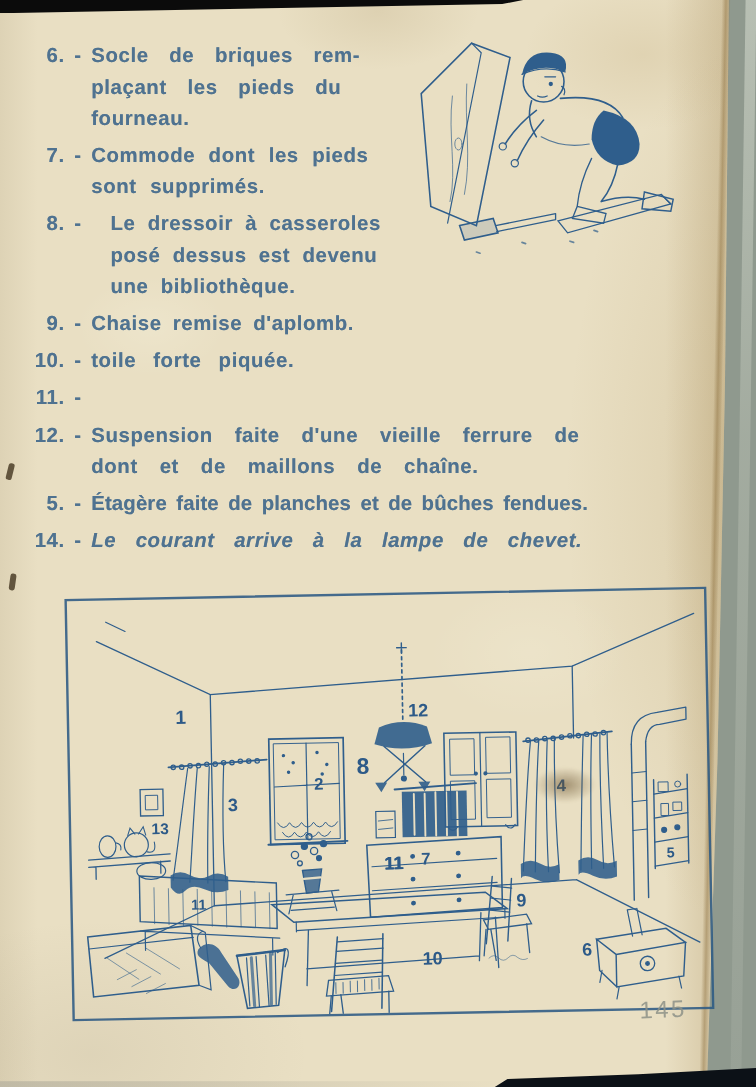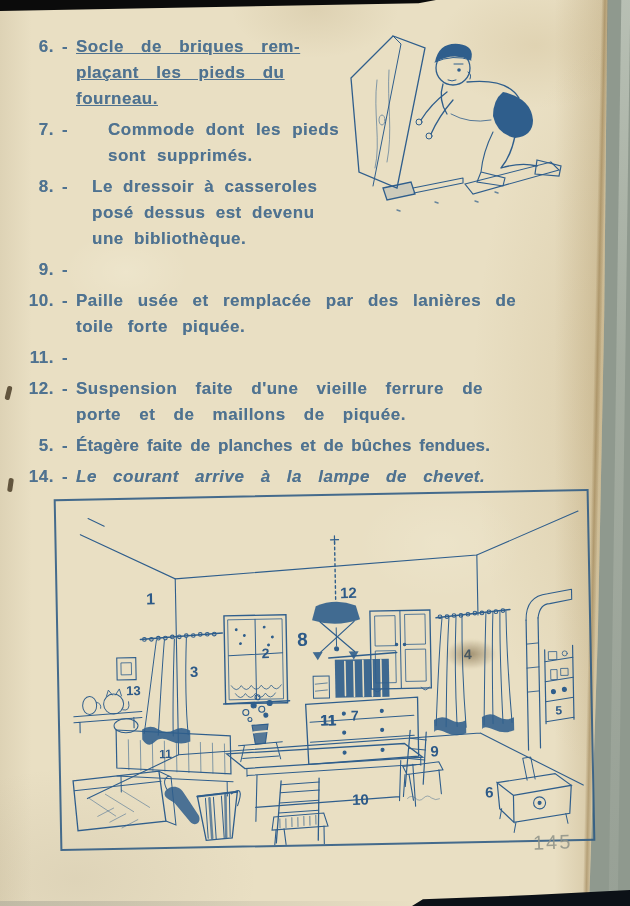--- a/index.html
+++ b/index.html
@@ -53,24 +53,24 @@
     position:absolute;left:10px;top:34px;width:585px;
     color:#3a648a;font-size:17px;font-weight:bold;line-height:26px;
     letter-spacing:.5px;opacity:.88;
     text-shadow:0 0 .5px rgba(58,100,138,.6);
   }
   .item{display:flex;margin-bottom:5px;}
   .num{width:44px;text-align:right;flex:none;}
   .dash{width:22px;text-align:center;flex:none;}
   .lines{flex:1;}
   .ln{display:block;white-space:nowrap;}
-  .ws12 .ln{word-spacing:12px;text-decoration:underline;}
+  .ws12 .ln{word-spacing:12px;}
   .ws9  .ln{word-spacing:9px;}
   .ws8  .ln{word-spacing:8px;}
-  .ws6  .ln{word-spacing:6px;margin-left:32px;}
+  .ws6  .ln{word-spacing:6px;}
   .ws5  .ln{word-spacing:5px;margin-left:16px;}
   .ws4  .ln{word-spacing:4px;}
   .ws3  .ln{word-spacing:3px;letter-spacing:.1px;}
   .ws11 .ln{word-spacing:11px;font-style:italic;}
   .ws13 .ln{word-spacing:13px;}
 
   
   .boy{position:absolute;left:335px;top:20px;width:230px;height:198px;}
 
   
@@ -147,42 +147,44 @@
     <span class="lines">
       <span class="ln">Le dressoir à casseroles</span>
       <span class="ln">posé dessus est devenu</span>
       <span class="ln">une bibliothèque.</span>
     </span>
   </div>
 
   <div class="item ws4">
     <span class="num">9.</span>
     <span class="dash">-</span>
+    <span class="lines">
+      <span class="ln">Chaise remise d'aplomb.</span>
+    </span>
   </div>
 
   <div class="item ws9">
     <span class="num">10.</span>
     <span class="dash">-</span>
     <span class="lines">
-      <span class="ln">Paille usée et remplacée par des lanières de</span>
       <span class="ln">toile forte piquée.</span>
     </span>
   </div>
 
   <div class="item ws8">
     <span class="num">11.</span>
     <span class="dash">-</span>
   </div>
 
   <div class="item ws13">
     <span class="num">12.</span>
     <span class="dash">-</span>
     <span class="lines">
       <span class="ln">Suspension faite d'une vieille ferrure de</span>
-      <span class="ln">porte et de maillons de piquée.</span>
+      <span class="ln">dont et de maillons de chaîne.</span>
     </span>
   </div>
 
   <div class="item ws3">
     <span class="num">5.</span>
     <span class="dash">-</span>
     <span class="lines">
       <span class="ln">Étagère faite de planches et de bûches fendues.</span>
     </span>
   </div>

